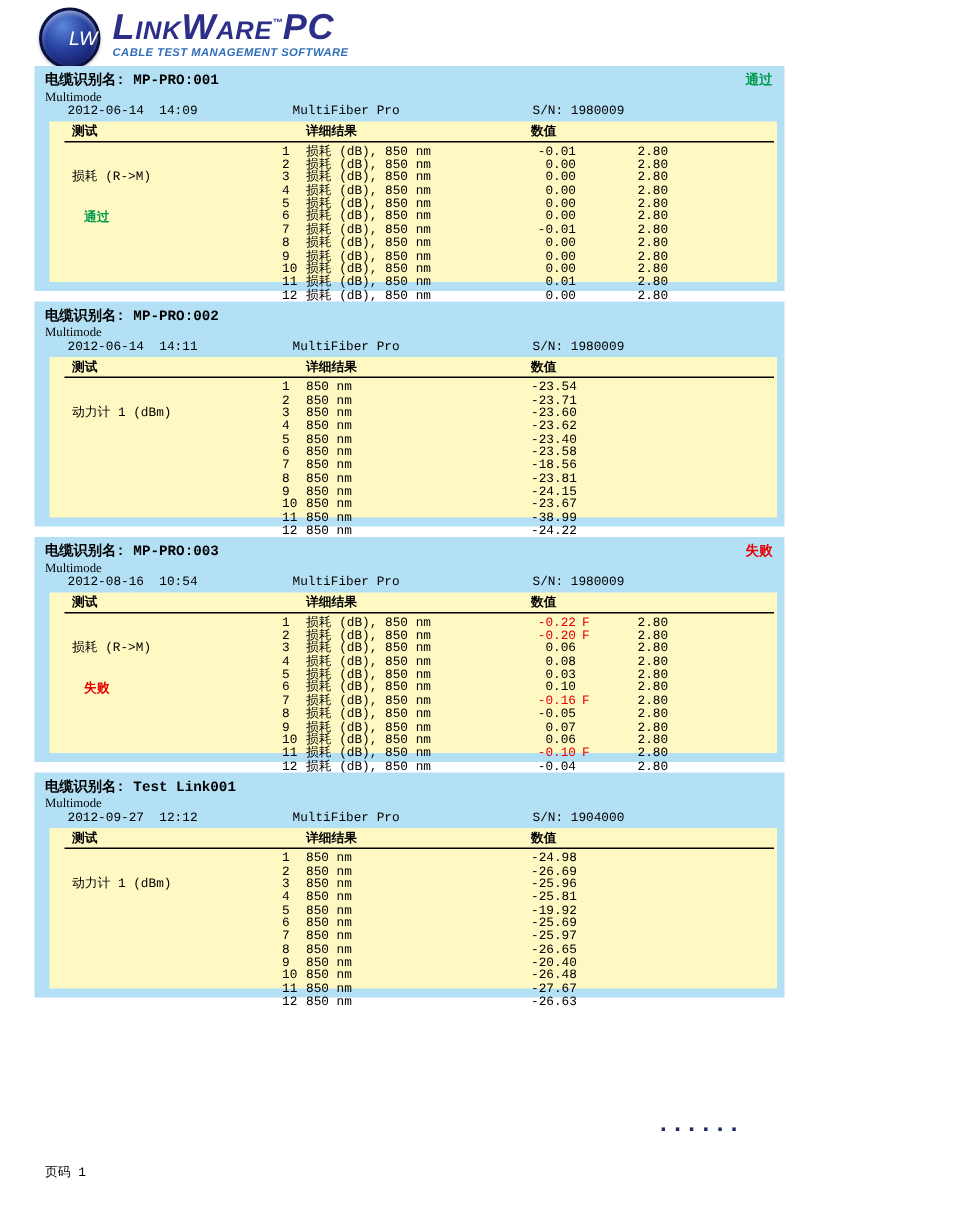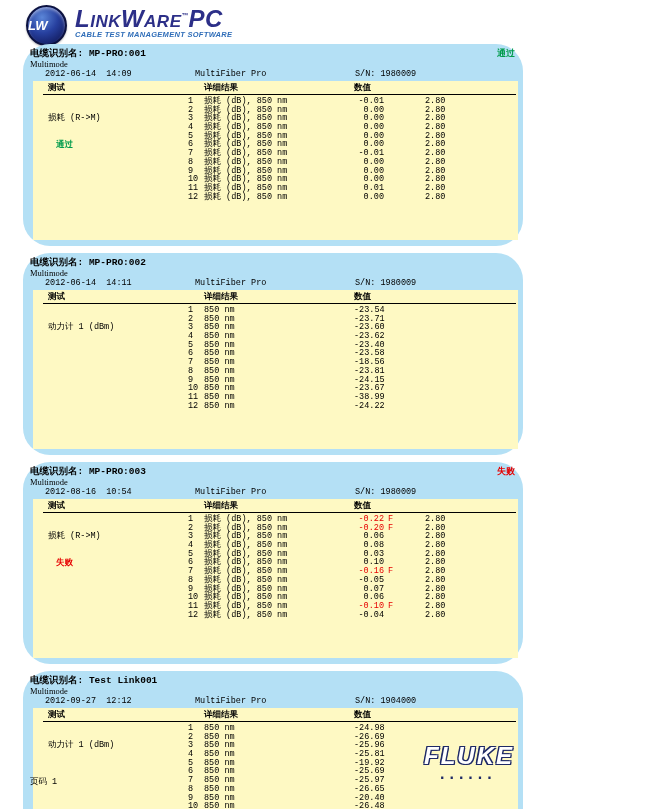--- a/index.html
+++ b/index.html
@@ -5,40 +5,40 @@
   html,body{margin:0;padding:0;}
   body{
     width:646px;height:809px;background:#ffffff;position:relative;
     font-family:"Liberation Sans", sans-serif;overflow:hidden;
   }
   
   .logo-row{position:absolute;top:5px;left:26px;display:flex;gap:8px;align-items:flex-start;}
   .lw-badge{
     width:37px;height:37px;border-radius:50%;flex:0 0 auto;
     background:radial-gradient(circle at 38% 28%, #5b86d8 0%, #27409f 45%, #121b5e 85%);
-    border:2px solid #0c1240;color:#fff;display:flex;align-items:center;justify-content:flex-start;
-    font-style:italic;font-weight:bold;font-size:13px;
+    border:2px solid #0c1240;color:#fff;display:flex;align-items:center;justify-content:flex-end;
+    font-style:italic;font-weight:normal;font-size:13px;
     box-shadow:inset 0 2px 3px rgba(255,255,255,.45), 0 1px 2px rgba(0,0,0,.3);
   }
   .logo-text{display:flex;flex-direction:column;}
   .logo-title{
     font-variant:small-caps;font-style:italic;font-weight:bold;font-size:24px;
     color:#2c2f88;line-height:22px;letter-spacing:.5px;
   }
   .logo-title .tm{font-size:7px;vertical-align:super;font-variant:normal;letter-spacing:0;}
   .logo-title .pc{font-variant:normal;}
   .logo-subtitle{
     font-style:italic;font-weight:bold;font-size:7.5px;color:#2f6db8;
     letter-spacing:.3px;margin-top:0px;
   }
   
   .sections{position:absolute;top:44px;left:23px;width:500px;display:flex;flex-direction:column;gap:7px;}
   .panel{
-    background:#b4e0f5;height:202px;position:relative;
-    font-family:"Liberation Mono","DejaVu Sans Mono",monospace;color:#000;border-radius:27px;
+    background:#b4e0f5;height:150px;position:relative;
+    font-family:"Liberation Mono","DejaVu Sans Mono",monospace;color:#000;
   }
   .cable-line{position:absolute;top:3px;left:7px;font-size:9.5px;font-weight:bold;white-space:pre;}
   .status{position:absolute;top:3px;right:8px;font-size:9px;font-weight:bold;white-space:pre;}
   .mode{position:absolute;top:15px;left:7px;font-size:8.5px;font-family:Liberation Serif, serif;}
   .meta{position:absolute;top:25px;left:0;right:0;height:10px;font-size:8.5px;}
   .meta .dt{position:absolute;left:22px;white-space:pre;text-align:center;}
   .meta .instr{position:absolute;left:172px;white-space:pre;}
   .meta .sn{position:absolute;left:332px;white-space:pre;}
   .white{
     position:absolute;left:10px;right:5px;top:37px;bottom:6px;background:#fef9c3;
@@ -588,15 +588,14 @@
   </div>
 </div>
 
 <div class="footer-left">
   <div>页码 1</div>
   
   
 </div>
 
 <div class="fluke">
-  <div class="fluke-top">FLUKE</div>
   <div class="fluke-dots">......</div>
 </div>
 
 </body></html>

